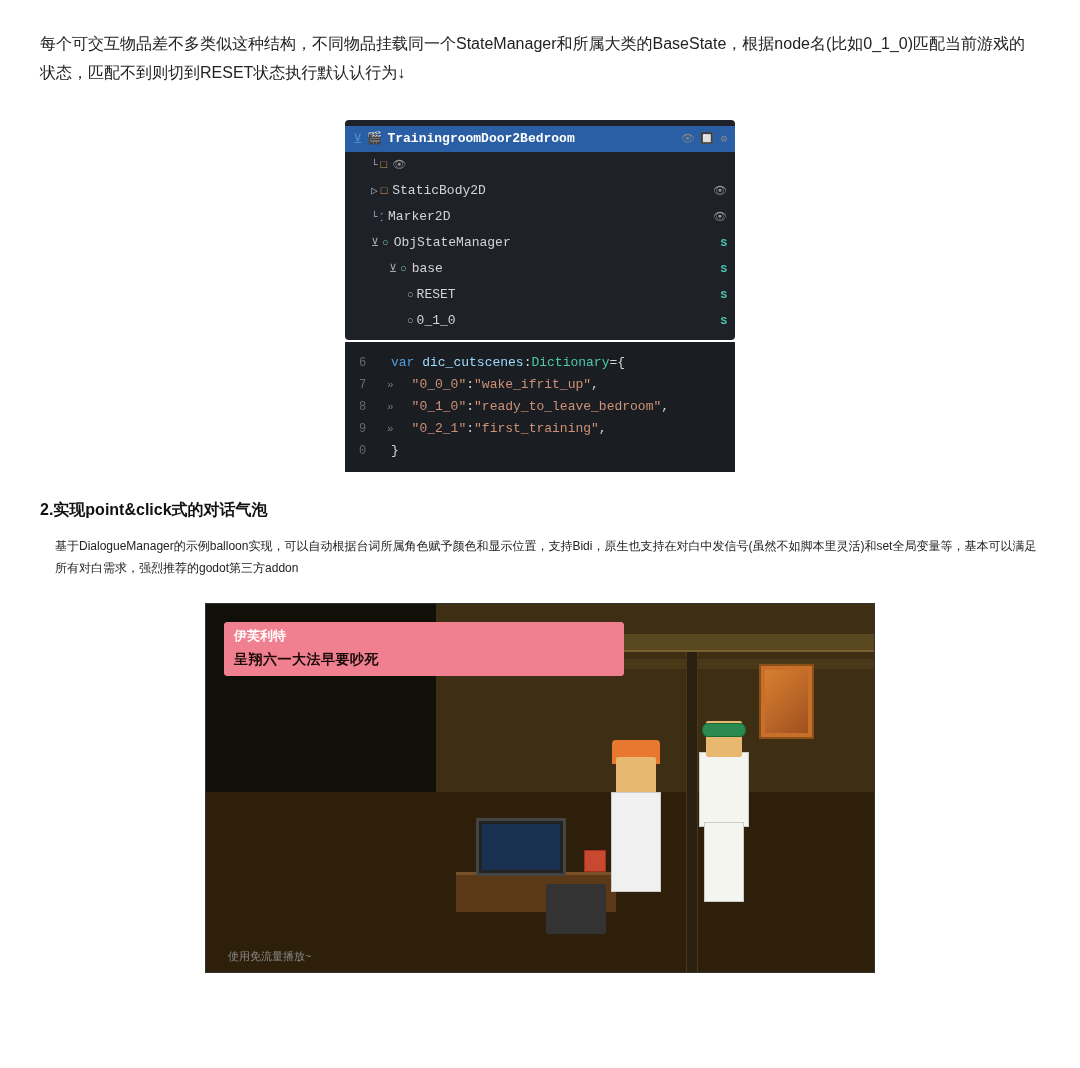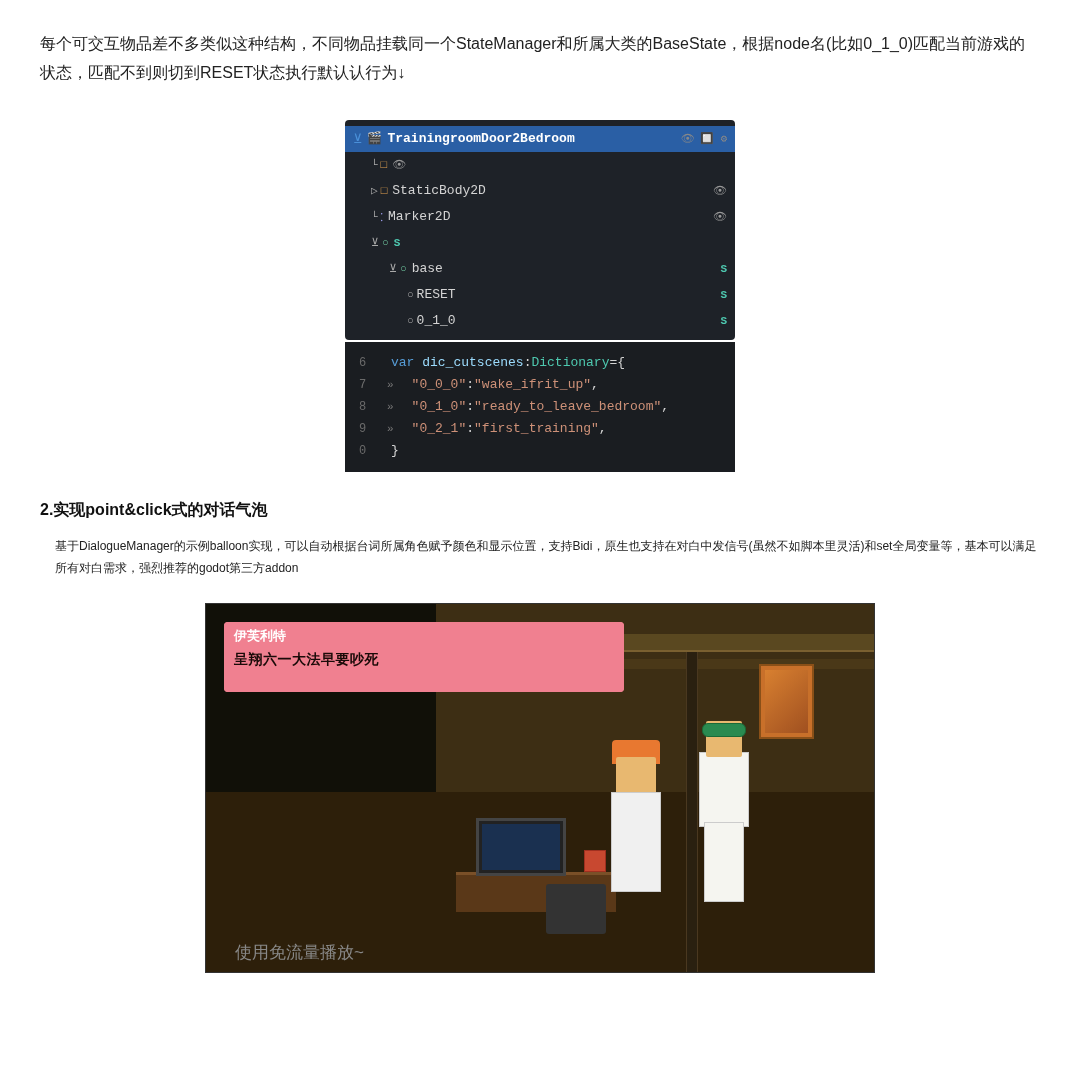--- a/index.html
+++ b/index.html
@@ -297,33 +297,33 @@
       font-size: 13px;
       padding: 5px 10px 3px 10px;
       font-family: "PingFang SC", "Microsoft YaHei", sans-serif;
       font-weight: 600;
     }
 
     .dialogue-text {
       background: #f08090;
       color: #1a0a08;
       font-size: 14px;
-      padding: 3px 10px 23px 10px;
+      padding: 3px 10px 7px 10px;
       font-family: "PingFang SC", "Microsoft YaHei", sans-serif;
       font-weight: 600;
       letter-spacing: 0.5px;
     }
 
     
     .watermark {
       position: absolute;
       bottom: 8px;
-      left: 29px;
+      left: 22px;
       color: #888;
-      font-size: 17px;
+      font-size: 11px;
       font-family: "PingFang SC", "Microsoft YaHei", sans-serif;
     }
 
     
     .desk {
       position: absolute;
       bottom: 60px;
       left: 250px;
       width: 160px;
       height: 40px;
@@ -427,20 +427,21 @@
           <span class="label">Marker2D</span>
           <span class="right-icons">
             <span class="icon-eye">👁</span>
           </span>
         </div>
 
         <div class="tree-row">
           <span class="indent" style="width:18px"></span>
           <span style="color:#aaa; font-size:11px; margin-right:3px;">⊻</span>
           <span class="icon" style="color:#70c8a0;">○</span>
+          <span class="label">ObjStateManager</span>
           <span class="right-icons">
             <span class="icon-s">S</span>
           </span>
         </div>
 
         <div class="tree-row">
           <span class="indent" style="width:36px"></span>
           <span style="color:#aaa; font-size:11px; margin-right:3px;">⊻</span>
           <span class="icon" style="color:#70c8a0;">○</span>
           <span class="label">base</span>

